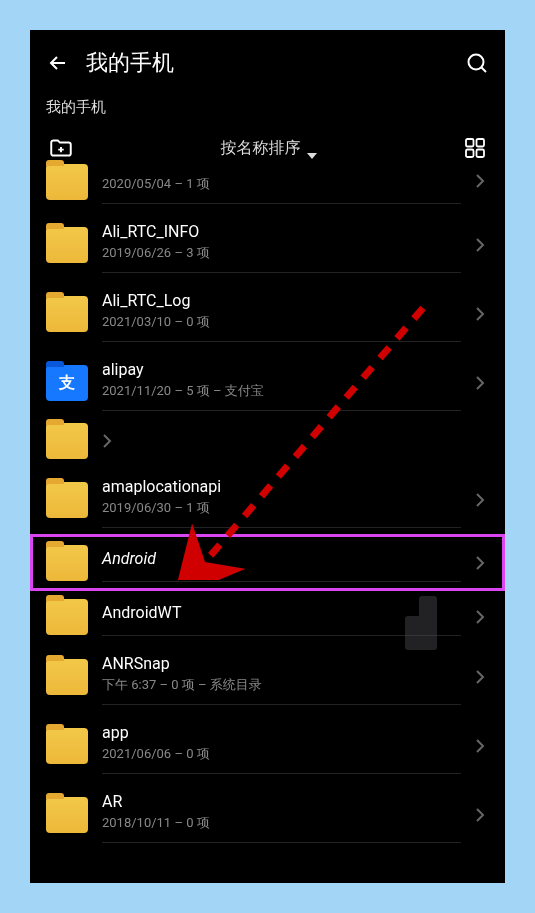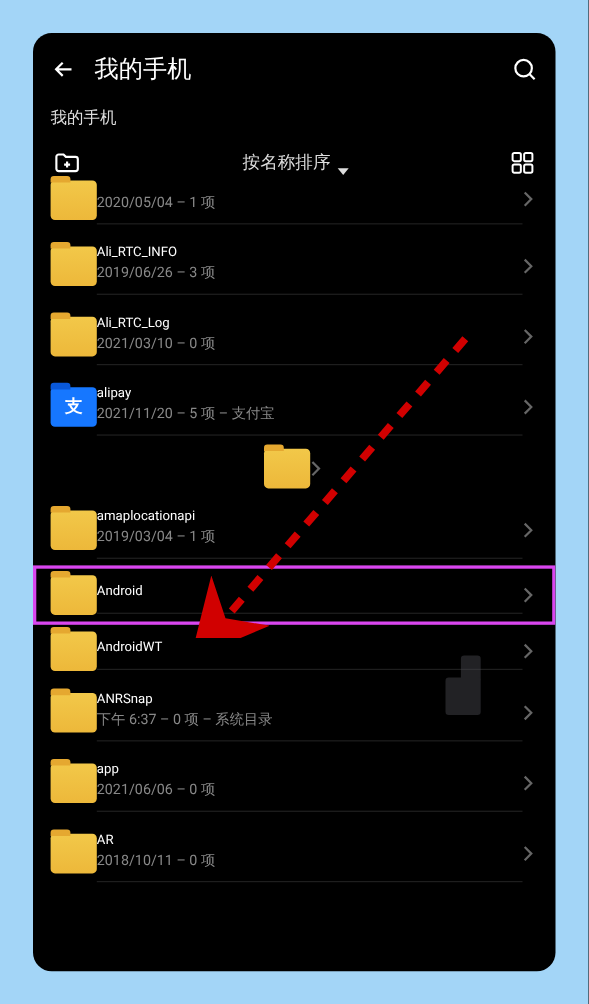--- a/index.html
+++ b/index.html
@@ -15,21 +15,20 @@
       padding: 30px;
       overflow: hidden;
     }
     .phone-screen {
       background: #000;
       width: 100%;
       height: 100%;
       color: #fff;
       position: relative;
       overflow: hidden;
-      border-radius: 17px;
     }
     .header {
       display: flex;
       align-items: center;
       padding: 18px 16px 12px;
       gap: 16px;
     }
     .back-arrow {
       width: 24px;
       height: 24px;
@@ -99,27 +98,28 @@
       stroke-width: 1.8;
       fill: none;
     }
     .file-list {
       padding: 0 12px;
     }
     .file-item {
       display: flex;
       align-items: center;
       padding: 6px 4px;
+      gap: 14px;
       position: relative;
-      justify-content: center;
     }
     .file-item.highlighted {
       border: 3px solid #d946ef;
       margin: 0 -12px;
       padding: 6px 13px;
+      font-style: italic;
     }
     .folder-icon {
       width: 42px;
       height: 36px;
       flex-shrink: 0;
       position: relative;
     }
     .folder-shape {
       width: 100%;
       height: 100%;
@@ -156,21 +156,21 @@
       flex: 1;
       min-width: 0;
       border-bottom: 1px solid #222;
       padding-bottom: 10px;
       padding-top: 6px;
     }
     .file-item.first .file-info {
       padding-top: 0;
     }
     .file-name {
-      font-size: 12px;
+      font-size: 16px;
       color: #fff;
       margin-bottom: 3px;
     }
     .file-meta {
       font-size: 13px;
       color: #888;
     }
     .chevron {
       width: 10px;
       height: 16px;
@@ -329,21 +329,21 @@
         <div class="chevron"><svg viewBox="0 0 10 16" width="10" height="16">
             <path d="M2 2l6 6-6 6"></path>
           </svg></div>
       </div>
       <div class="file-item">
         <div class="folder-icon">
           <div class="folder-shape"></div>
         </div>
         <div class="file-info">
           <div class="file-name">amaplocationapi</div>
-          <div class="file-meta">2019/03/04 – 1 项</div>
+          <div class="file-meta">2019/06/30 – 1 项</div>
         </div>
         <div class="chevron"><svg viewBox="0 0 10 16" width="10" height="16">
             <path d="M2 2l6 6-6 6"></path>
           </svg></div>
       </div>
       <div class="file-item highlighted">
         <div class="folder-icon">
           <div class="folder-shape"></div>
         </div>
         <div class="file-info">

